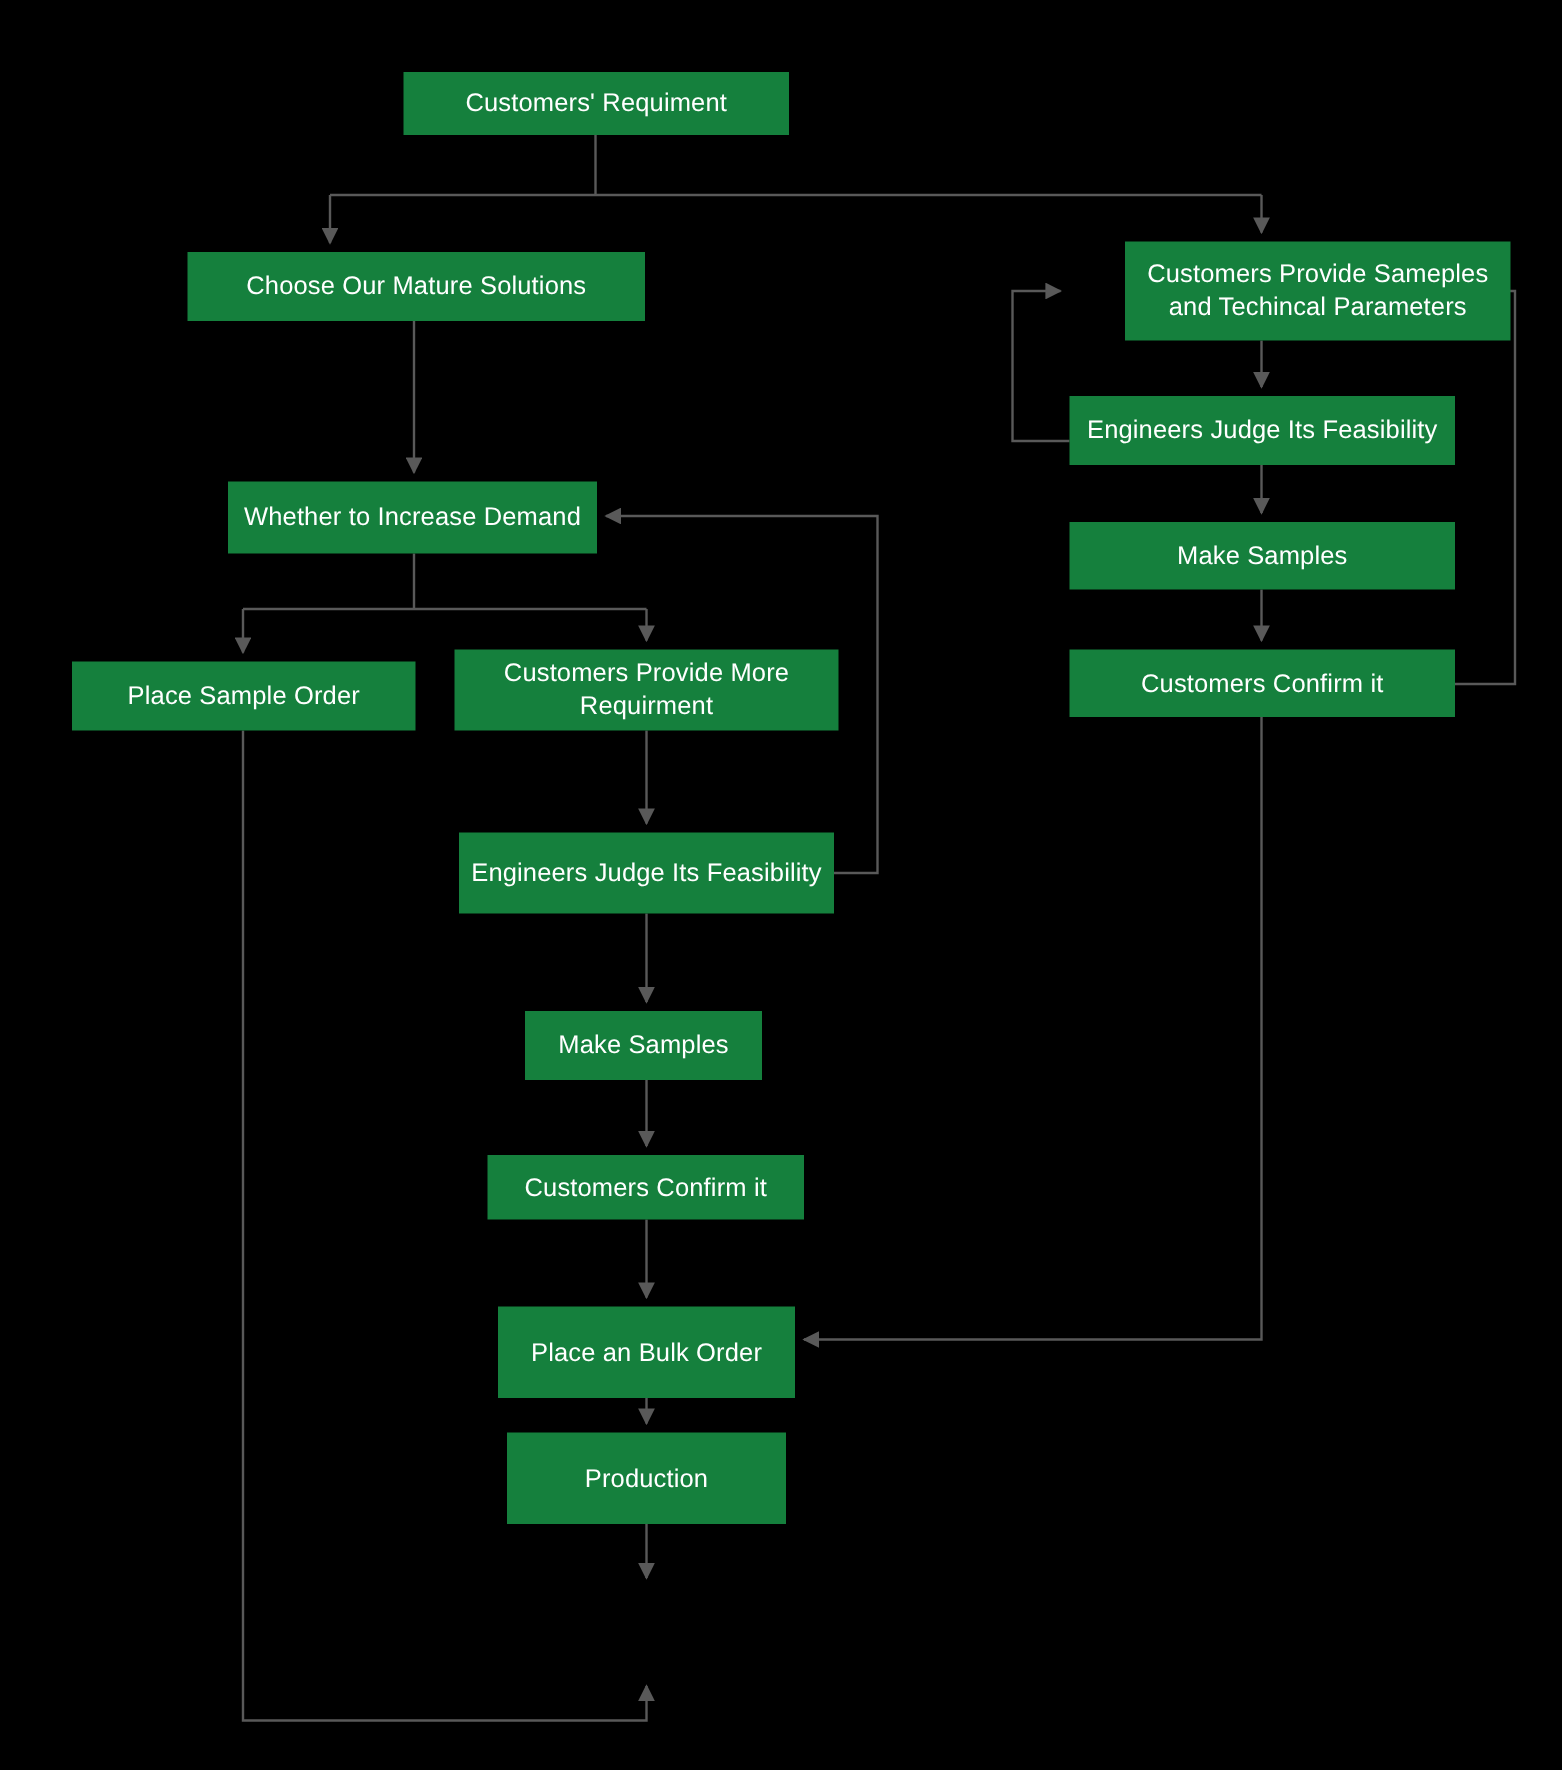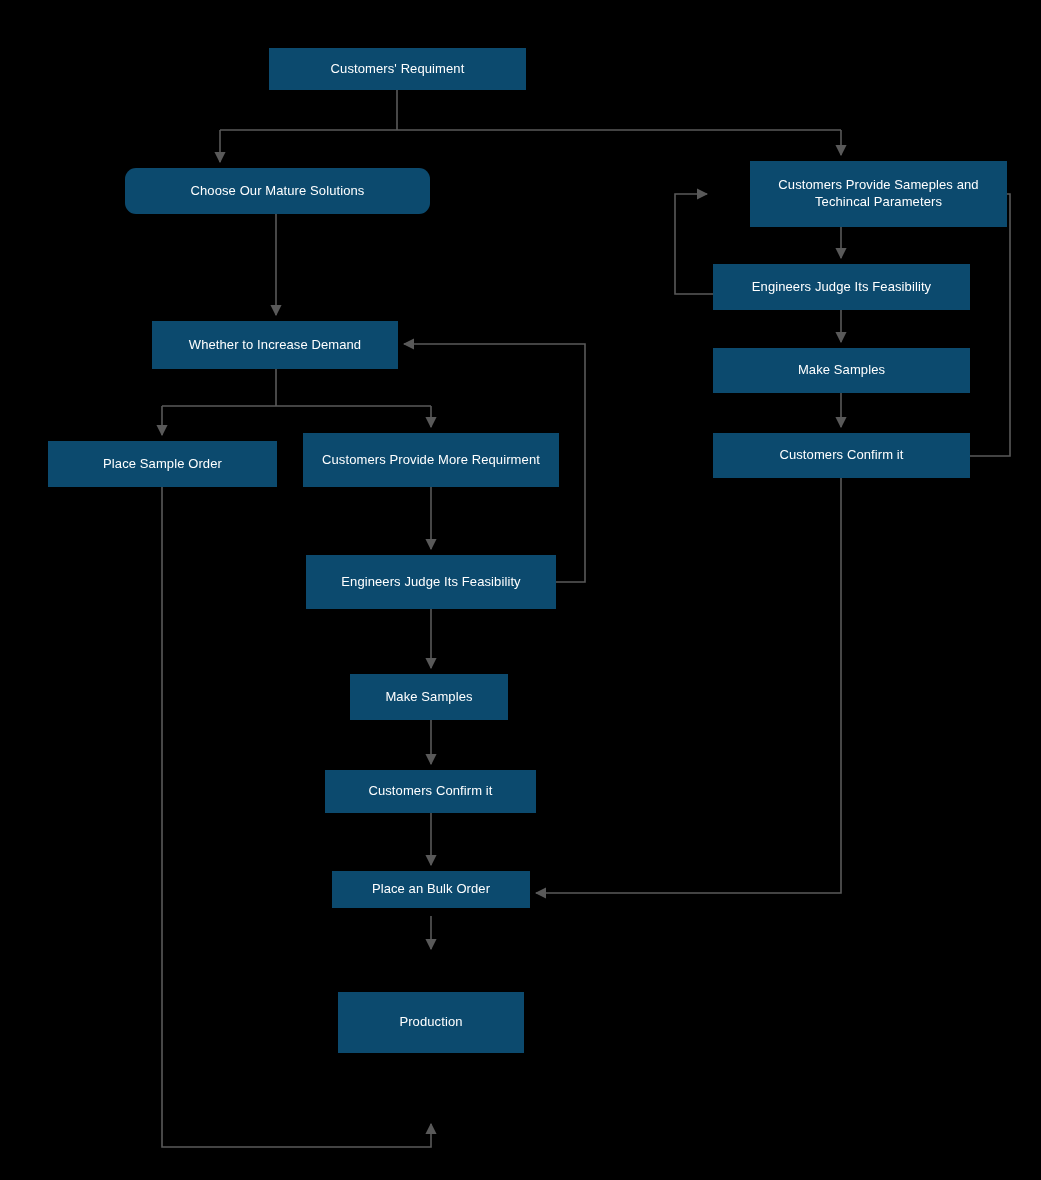--- a/index.html
+++ b/index.html
@@ -20,28 +20,28 @@
   #edges {
     position: absolute;
     left: 0;
     top: 0;
     width: 1041px;
     height: 1180px;
     pointer-events: none;
   }
   .node {
     position: absolute;
-    background: #0c4a6e;
+    background: #15803d;
     color: #ffffff;
     display: flex;
     align-items: center;
     justify-content: center;
     text-align: center;
     box-sizing: border-box;
-    font-size: 13px;
+    font-size: 17px;
     line-height: 1.28;
     letter-spacing: 0.1px;
     padding: 2px 6px;
     z-index: 2;
   }
   .node span {
     display: block;
     width: 100%;
   }
 </style>
@@ -96,21 +96,21 @@
 
       <path d="M 162 487 L 162 1147 L 431 1147 L 431 1124" marker-end="url(#arrow)"></path>
 
     </g>
   </svg>
 
   <div class="node" style="left:269px; top:48px; width:257px; height:42px;">
     <span>Customers' Requiment</span>
   </div>
 
-  <div class="node" style="left:125px; top:168px; width:305px; height:46px;border-radius:11px;">
+  <div class="node" style="left:125px; top:168px; width:305px; height:46px;">
     <span>Choose Our Mature Solutions</span>
   </div>
 
   <div class="node" style="left:750px; top:161px; width:257px; height:66px;">
     <span>Customers Provide Sameples and Techincal Parameters</span>
   </div>
 
   <div class="node" style="left:713px; top:264px; width:257px; height:46px;">
     <span>Engineers Judge Its Feasibility</span>
   </div>
@@ -140,22 +140,22 @@
   </div>
 
   <div class="node" style="left:350px; top:674px; width:158px; height:46px;">
     <span>Make Samples</span>
   </div>
 
   <div class="node" style="left:325px; top:770px; width:211px; height:43px;">
     <span>Customers Confirm it</span>
   </div>
 
-  <div class="node" style="left:332px; top:871px; width:198px; height:37px;">
+  <div class="node" style="left:332px; top:871px; width:198px; height:61px;">
     <span>Place an Bulk Order</span>
   </div>
 
-  <div class="node" style="left:338px; top:955px; width:186px; height:61px;margin-top:37px;">
+  <div class="node" style="left:338px; top:955px; width:186px; height:61px;">
     <span>Production</span>
   </div>
 
 
 </div>
 
 </body></html>

